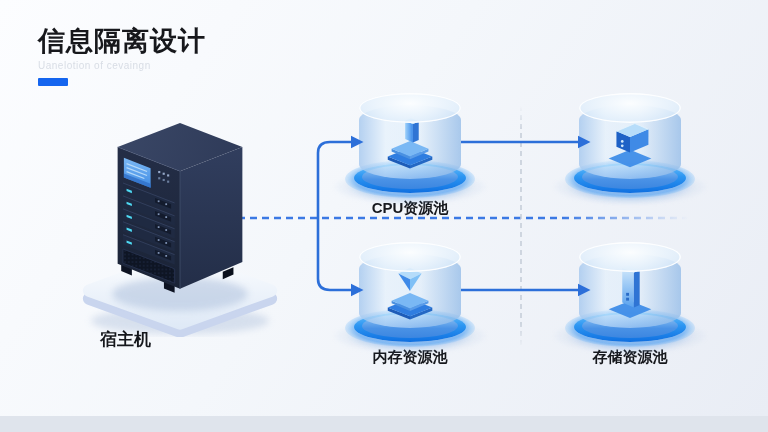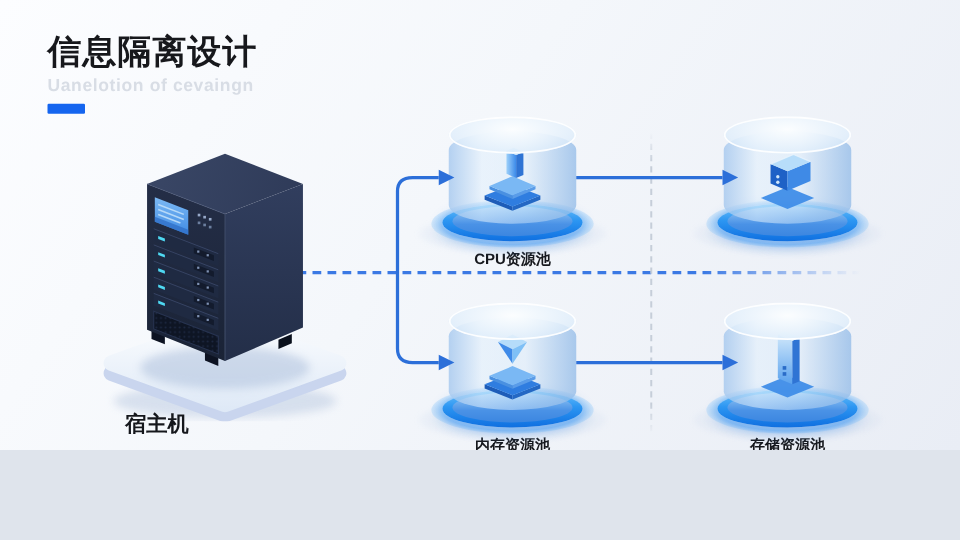--- a/index.html
+++ b/index.html
@@ -1,22 +1,22 @@
 <!DOCTYPE html>
 <html><head>
 <meta charset="utf-8">
 <style>
   html,body{margin:0;padding:0;background:#dfe4ec;}
-  .stage{position:relative;width:768px;height:360px;overflow:hidden;
+  .stage{position:relative;width:768px;height:416px;overflow:hidden;
     font-family:"Liberation Sans","DejaVu Sans",sans-serif;
     background:linear-gradient(125deg,#fcfdff 0%,#f4f7fb 45%,#e9edf5 100%);}
   
   .hdr{position:absolute;left:38px;top:26px;z-index:6;}
   .hdr-title{font-size:27px;font-weight:800;color:#17181c;letter-spacing:1px;line-height:1.15;}
-  .hdr-sub{margin-top:3px;font-size:14px;font-weight:700;color:#d8dde5;letter-spacing:.5px;}
+  .hdr-sub{margin-top:3px;font-size:10px;font-weight:400;color:#d8dde5;letter-spacing:.5px;}
   .hdr-bar{margin-top:7px;width:30px;height:8px;background:#1565ef;border-radius:1px;}
   
   .links-under{position:absolute;inset:0;z-index:1;}
   .links-over{position:absolute;inset:0;z-index:3;pointer-events:none;}
   
   .host{position:absolute;left:82px;top:114px;z-index:2;width:196px;}
   .host-label{position:absolute;left:100px;top:328px;width:160px;z-index:2;
     text-align:left;font-size:17px;font-weight:700;color:#15171c;}
   
   .pool{position:absolute;width:120px;z-index:2;}
@@ -31,21 +31,21 @@
     background:linear-gradient(180deg,#6fc2fa 0%,#2c96f2 45%,#0f6fe0 100%);
     box-shadow:0 3px 10px rgba(20,120,235,.45);}
   .ring-top{bottom:6px;width:96px;height:24px;border-radius:50%;
     background:linear-gradient(180deg,#9bcdf7 0%,#4a92e6 60%,#3c86e0 100%);}
   .cyl-body{bottom:16px;width:102px;height:74px;border-radius:51px/15px;
     background:linear-gradient(90deg,rgba(164,199,238,.80) 0%,rgba(224,239,252,.55) 26%,rgba(214,233,250,.45) 60%,rgba(148,188,232,.78) 100%);}
   .pool-icon{top:16px;width:62px;height:62px;}
   .cyl-top{top:0;width:102px;height:30px;border-radius:50%;
     background:radial-gradient(ellipse at 50% 35%,rgba(252,254,255,.95) 0%,rgba(224,238,251,.80) 68%,rgba(202,225,246,.88) 100%);
     box-shadow:inset 0 0 0 1.5px rgba(255,255,255,.9);}
-  .pool-label{margin-top:4px;text-align:center;font-size:12px;font-weight:600;color:#16181d;}
+  .pool-label{margin-top:4px;text-align:center;font-size:15px;font-weight:600;color:#16181d;}
   .pool-cpu{left:350px;top:93px;} .pool-vm{left:570px;top:93px;}
   .pool-mem{left:350px;top:242px;} .pool-sto{left:570px;top:242px;}
 </style>
 </head>
 <body>
 
 <div class="stage">
 
   <div class="hdr">
     <div class="hdr-title">信息隔离设计</div>

